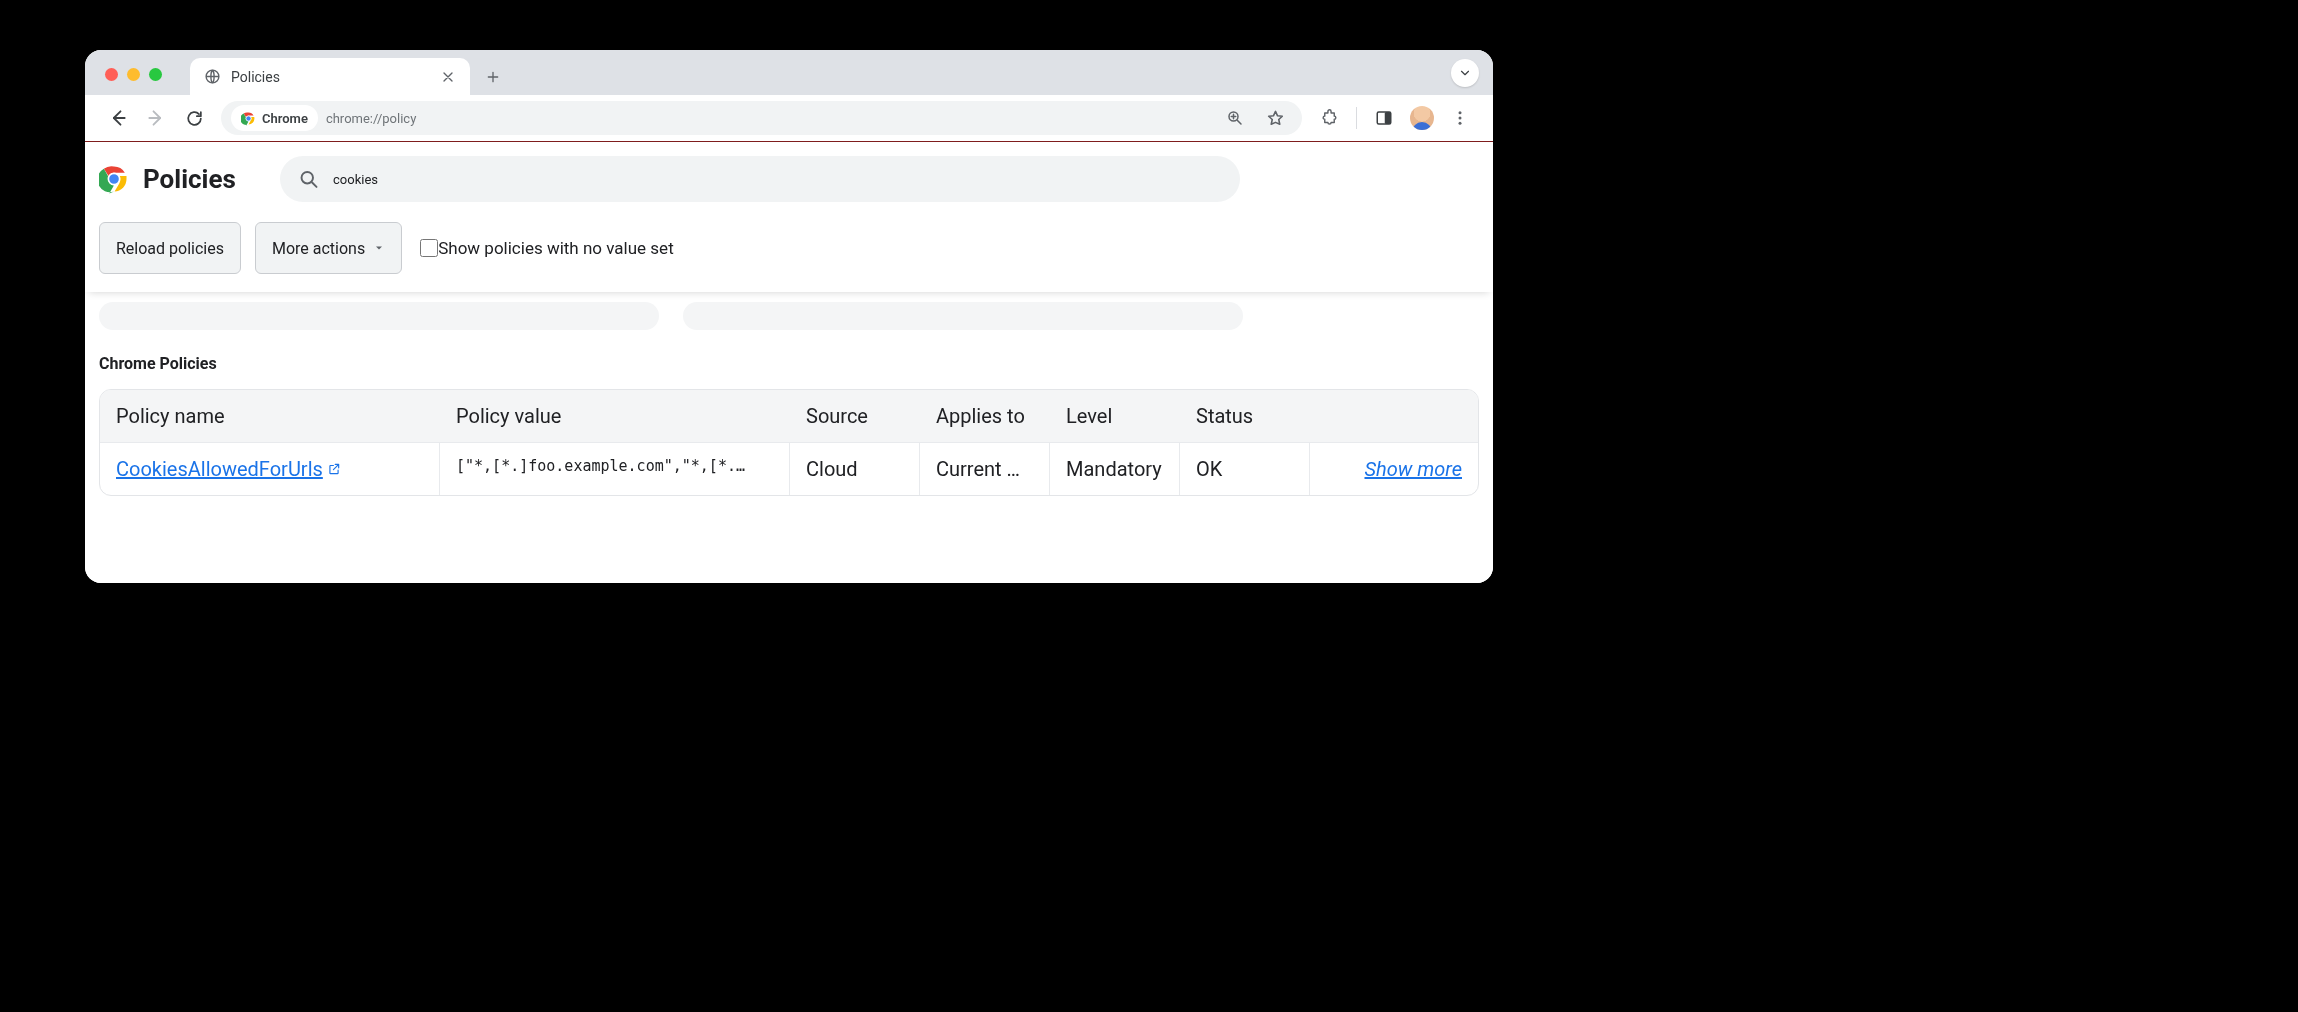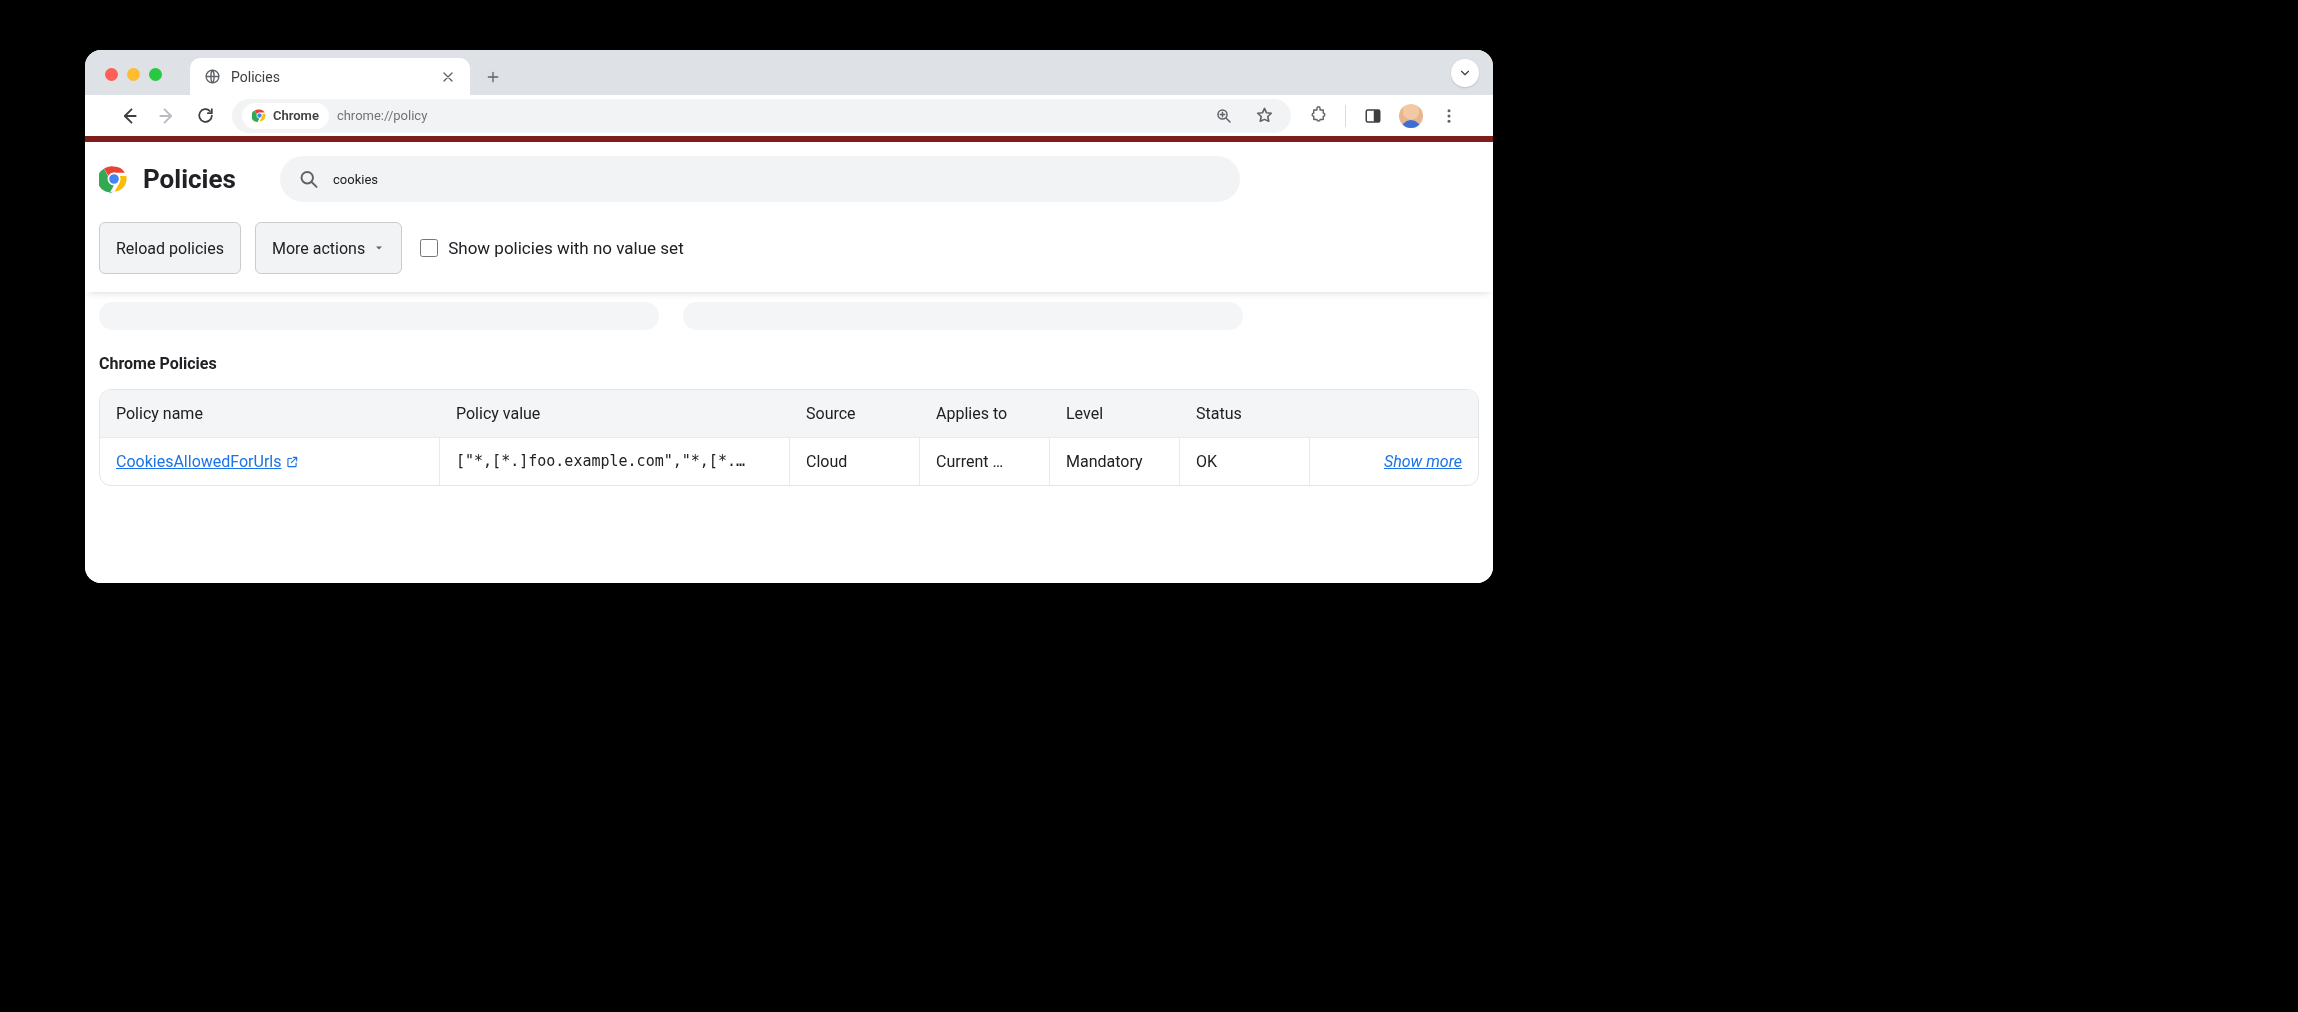--- a/index.html
+++ b/index.html
@@ -52,24 +52,24 @@
 .new-tab { width: 30px; height: 30px; display:flex; align-items:center; justify-content:center; margin-left:8px; margin-bottom:3px; color:#5f6368; cursor:pointer; border-radius:50%; }
 .tabs-caret {
   position:absolute; right:14px; top:9px;
   width:28px; height:28px; border-radius:50%; background:#fff;
   display:flex; align-items:center; justify-content:center; color:#3c4043;
   box-shadow: 0 1px 2px rgba(0,0,0,0.15);
 }
 .toolbar {
   height: 47px;
   background: #fff;
-  border-bottom: 6px solid #7f1d1d;
+  border-bottom: 1px solid #7f1d1d;
   display: flex;
   align-items: center;
-  padding: 0 27px;
+  padding: 0 16px;
   gap: 4px;
 }
 .tb-btn {
   width: 34px; height: 34px; border-radius: 50%;
   display:flex; align-items:center; justify-content:center;
   color:#5f6368; cursor:pointer;
 }
 .tb-btn.disabled { color:#b9bcc0; }
 .omnibox {
   flex: 1;
@@ -119,38 +119,38 @@
   z-index:2;
   background:#fff;
   box-shadow: 0 4px 8px -4px rgba(0,0,0,0.18);
 }
 .pill-btn {
   height:52px; padding:0 16px;
   border:1px solid #c9ccd0; background:#f1f3f4; border-radius:6px;
   font-size:16px; color:#202124; cursor:pointer;
   display:flex; align-items:center; gap:8px;
 }
-.check-row { display:flex; align-items:center; gap:10px; font-size:17px; color:#202124; margin-left:4px; }
+.check-row { display:flex; align-items:center; gap:0; font-size:17px; color:#202124; margin-left:4px; }
 .check-row input { width:18px; height:18px; }
 .cards-row {
   display:flex; gap:24px; padding: 10px 14px 0 14px;
 }
 .card-stub { flex:1; height:28px; background:#f4f5f6; border-radius:14px; max-width:560px; }
 .section-title {
   font-size:16px; font-weight:700; color:#202124;
   padding: 24px 14px 10px 14px;
 }
 .policy-table {
   margin: 6px 14px 0 14px;
   border:1px solid #e3e5e8; border-radius:12px; overflow:hidden;
 }
 .pt-row { display:grid; grid-template-columns: 340px 350px 130px 130px 130px 130px 1fr; }
 .pt-head { background:#f4f5f6; }
 .pt-cell {
-  padding: 14px 16px; font-size:16px; color:#202124; border-right:1px solid #e8eaed;
+  padding: 14px 16px; font-size:20px; color:#202124; border-right:1px solid #e8eaed;
   white-space:nowrap; overflow:hidden; text-overflow:ellipsis;
 }
 .pt-head .pt-cell { border-right:none; }
 .pt-body .pt-cell { border-top:1px solid #e8eaed; }
 .pt-cell:last-child { border-right:none; text-align:right;font-style:italic; }
 .policy-link { color:#1a73e8; text-decoration:underline; display:inline-flex; align-items:center; gap:4px; }
 .show-more { color:#1a73e8; text-decoration:underline; cursor:pointer; }
 .mono { font-family: ui-monospace, Menlo, Consolas, monospace; font-size:15px; }
 </style>
 </head>

